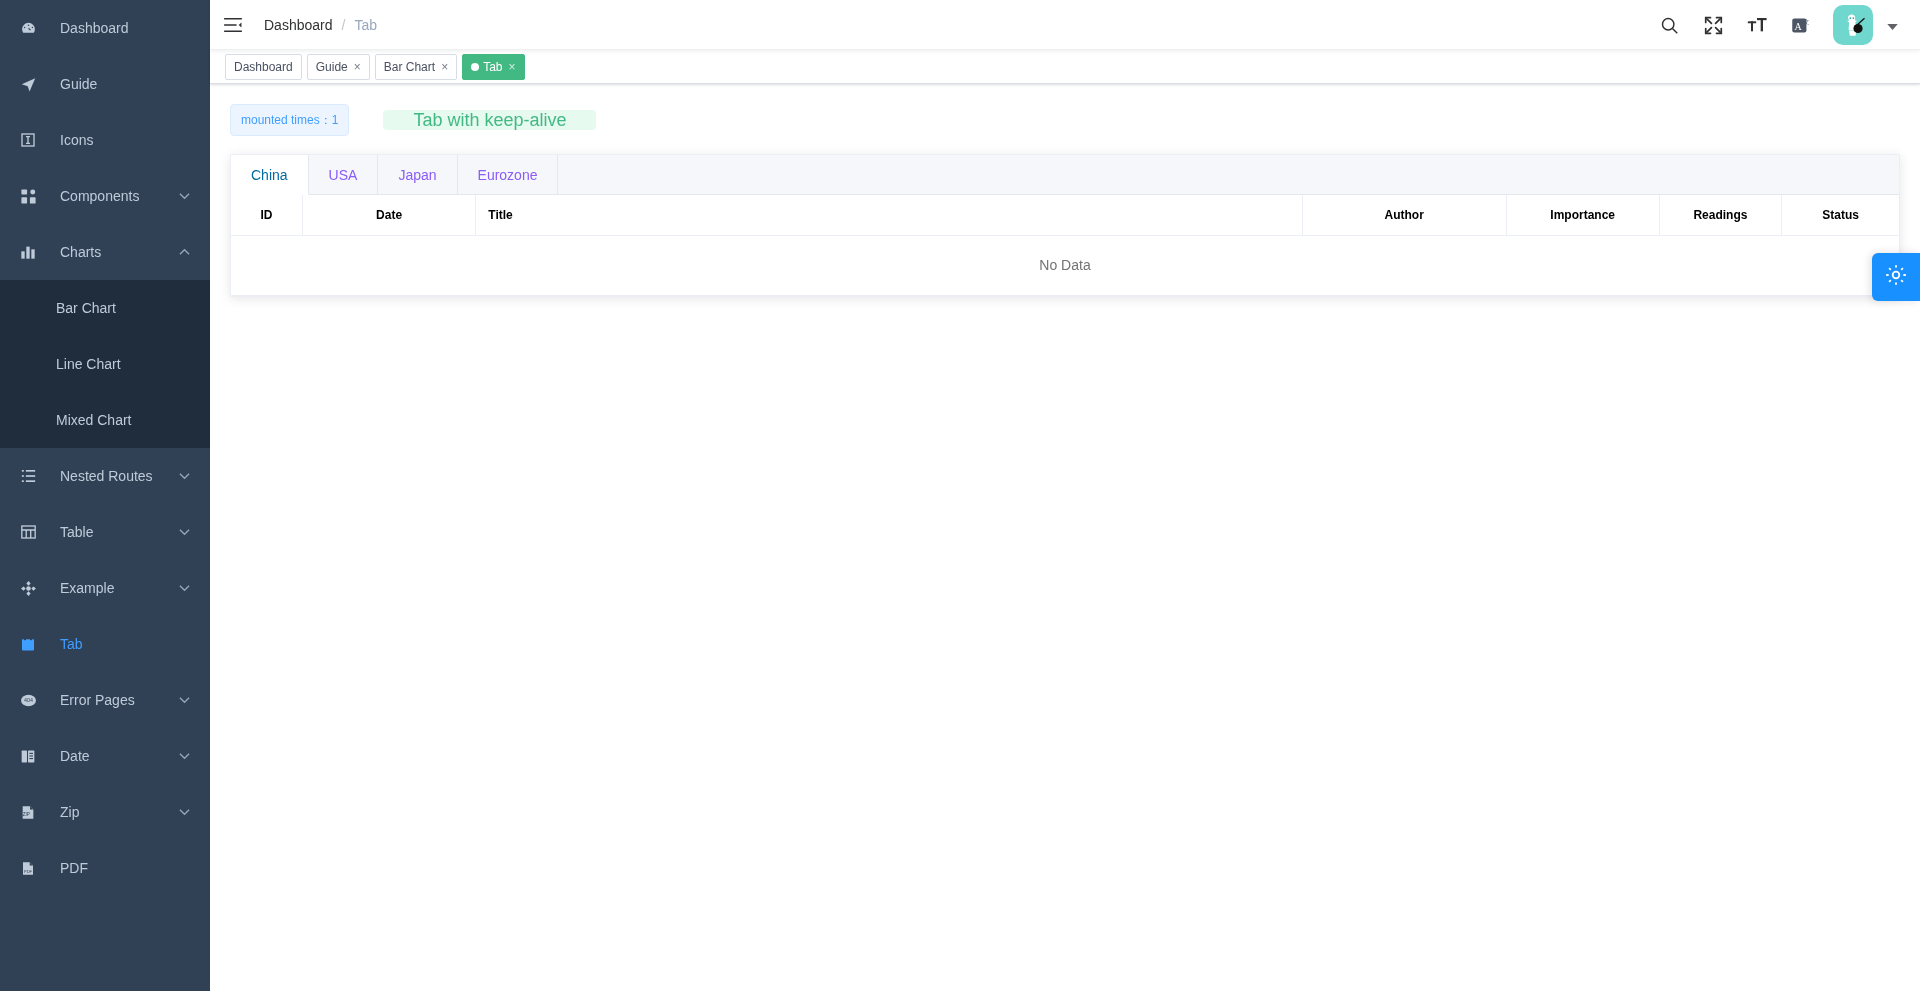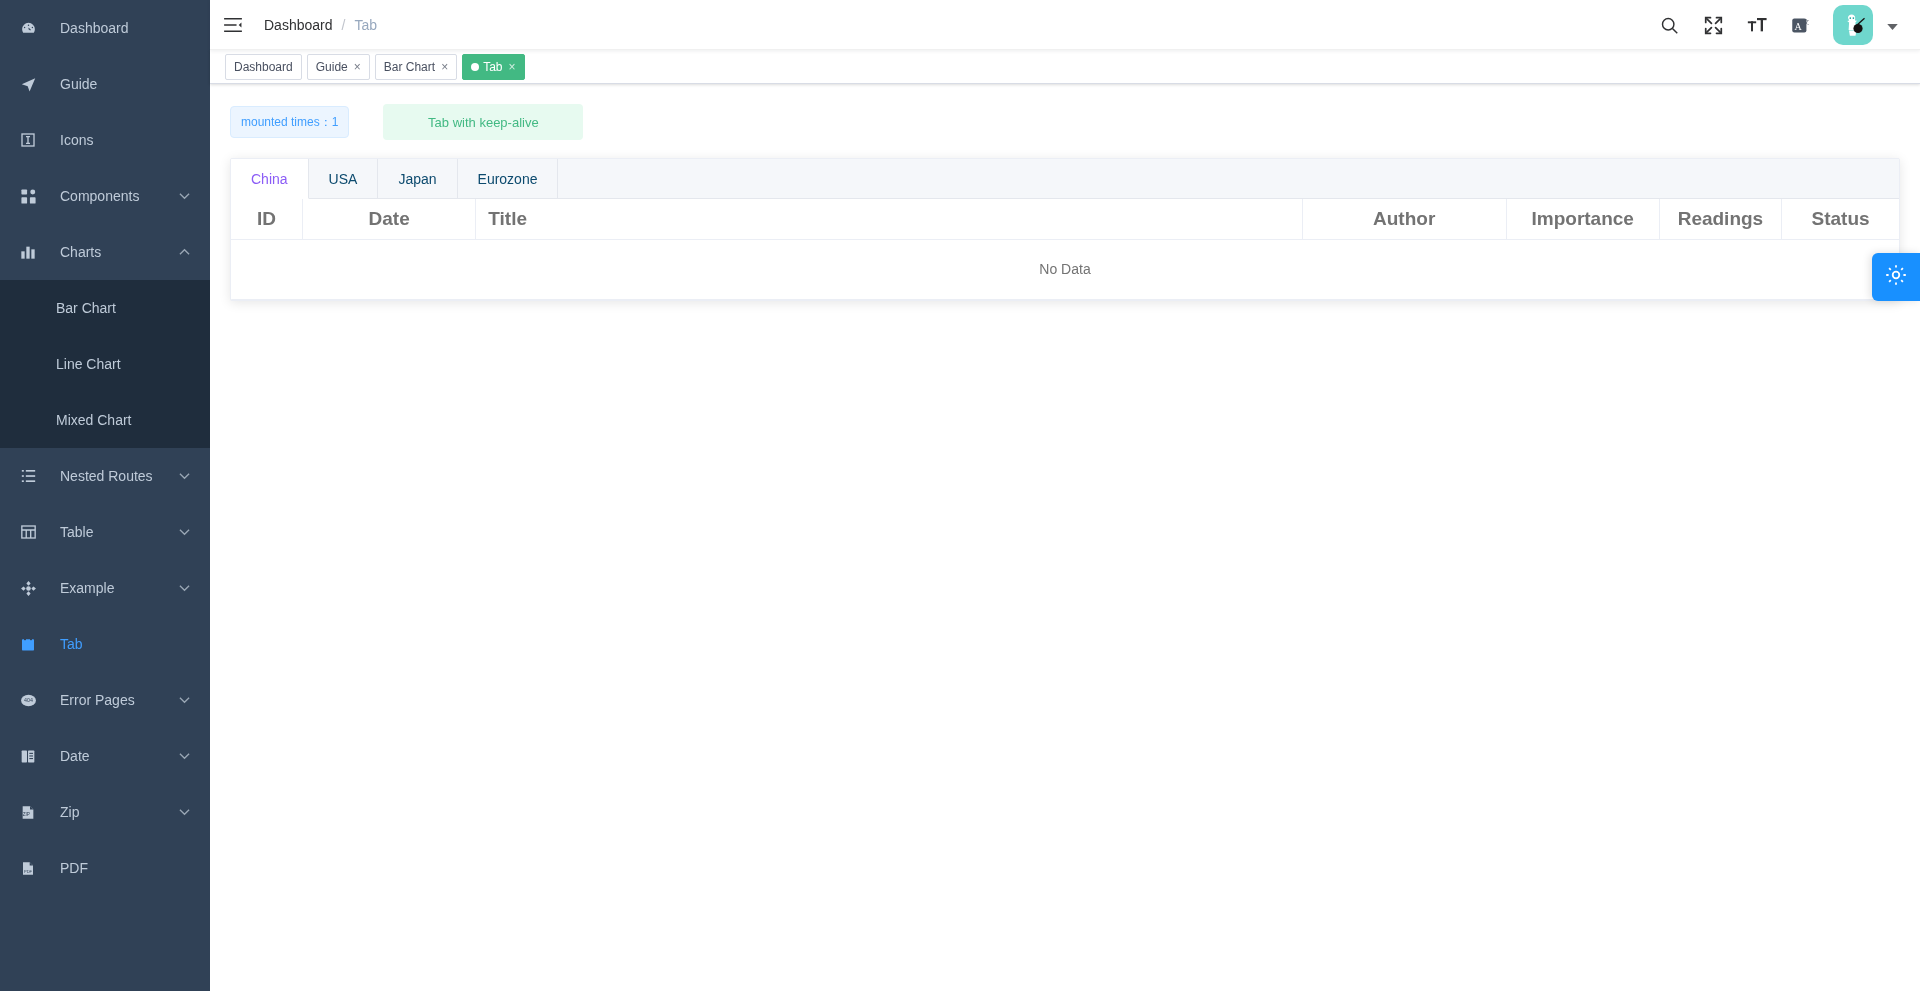--- a/index.html
+++ b/index.html
@@ -163,25 +163,25 @@
     padding: 12px 10px;
     font-size: 12px;
     border-radius: 4px;
     background: #ecf5ff;
     border: 1px solid #d9ecff;
     color: #409eff;
     white-space: nowrap;
   }
   #keepalive-tag {
     display: inline-flex; align-items: center; justify-content: center;
-    height: 36px;
+    height: 20px;
     min-width: 200px;
     margin-left: 34px;
     padding: 0 30px;
-    font-size: 13px;
+    font-size: 18px;
     border-radius: 4px;
     background: #e7faf0;
     color: #42b983;
     white-space: nowrap;
   }
 
   
   #card {
     margin-top: 18px;
     background: #fff;
@@ -193,40 +193,40 @@
   #inner-tabs {
     height: 40px;
     background: #f5f7fa;
     border-bottom: 1px solid #e4e7ed;
     display: flex; align-items: stretch;
   }
   .inner-tab {
     display: flex; align-items: center;
     padding: 0 20px;
     font-size: 14px;
-    color: #0c4a6e;
+    color: #8b5cf6;
     cursor: pointer;
     border-right: 1px solid #e4e7ed;
     white-space: nowrap;
     user-select: none;
   }
   .inner-tab.active {
-    color: #8b5cf6;
+    color: #0369a1;
     background: #ffffff;
     border-bottom: 1px solid #ffffff;
     margin-bottom: -1px;
   }
 
   
   #data-table { width: 100%; border-collapse: collapse; }
   #data-table thead th {
     height: 40px;
-    font-size: 19px;
+    font-size: 12px;
     font-weight: bold;
-    color: #737373;
+    color: #000000;
     border-bottom: 1px solid #ebeef5;
     border-right: 1px solid #ebeef5;
     background: #fff;
     text-align: center;
     padding: 0 10px;
   }
   #data-table thead th:last-child { border-right: none; }
   #data-table thead th.col-title { text-align: left; padding-left: 12px; }
   #data-table tbody td.empty-cell {
     height: 60px;

